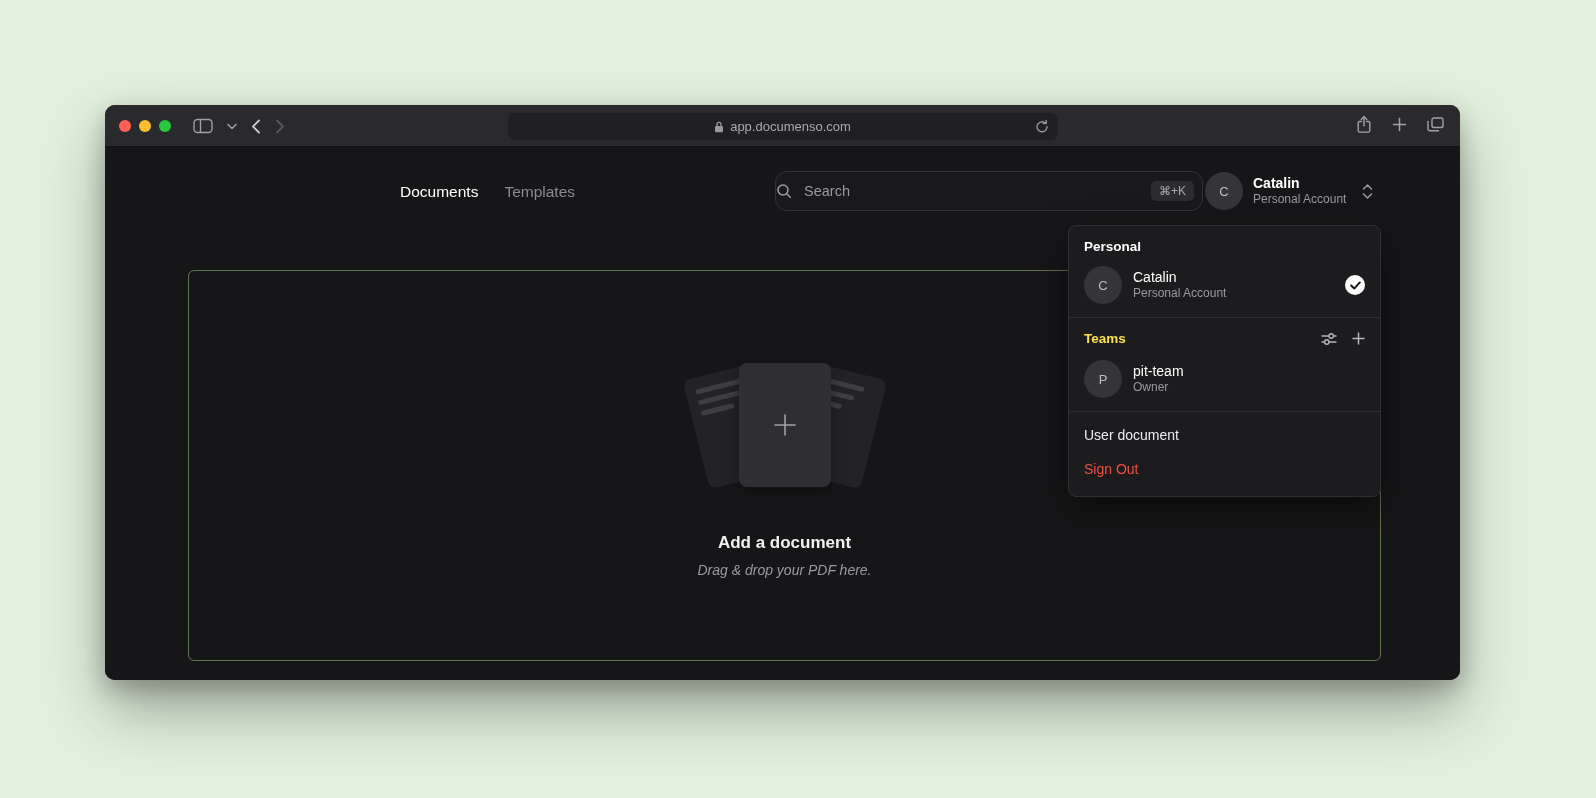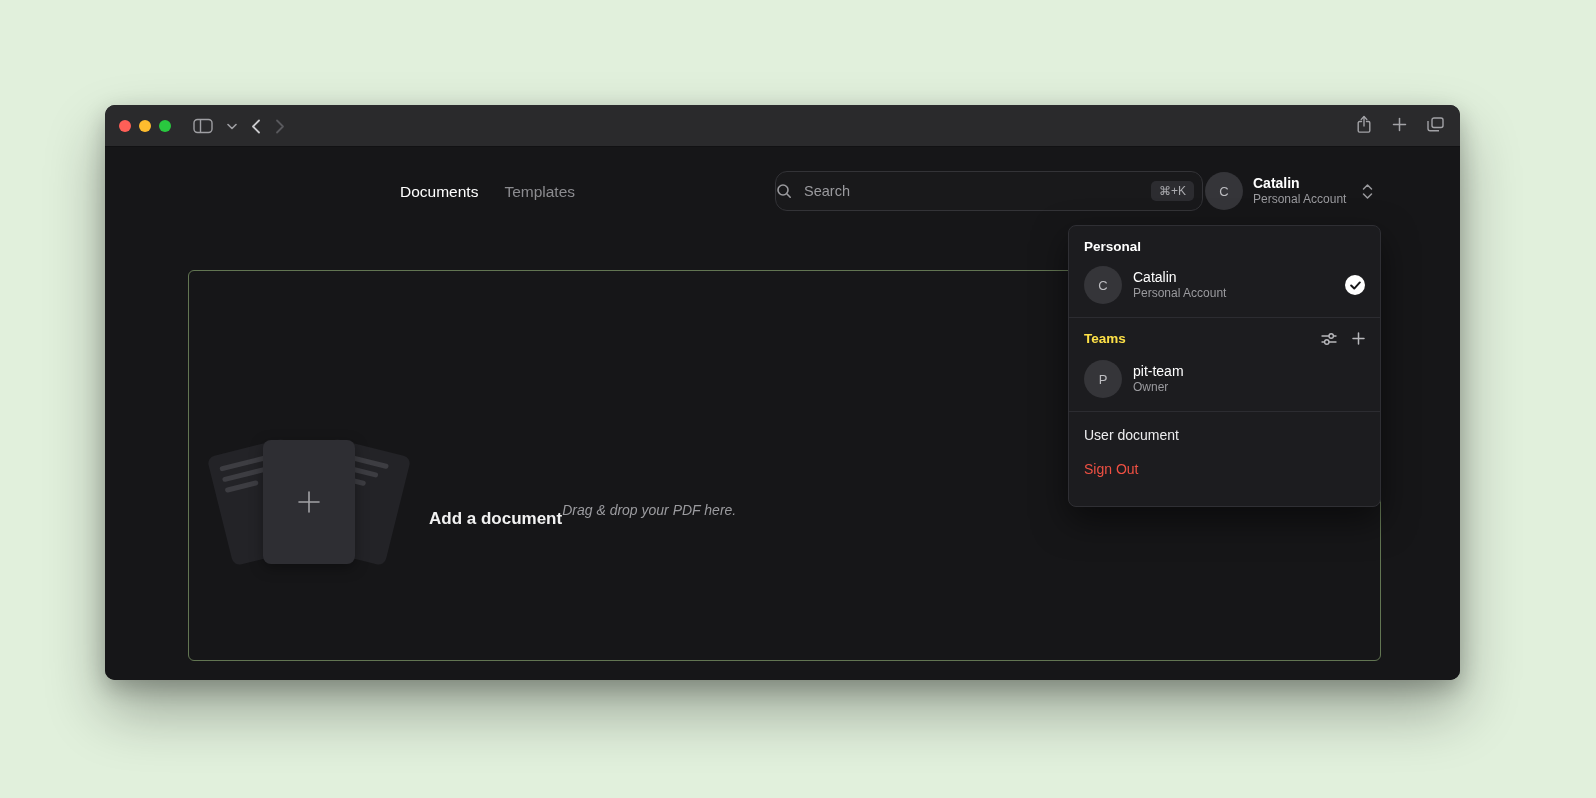--- a/index.html
+++ b/index.html
@@ -92,21 +92,21 @@
   .acct-name { color: #fff; font-size: 14px; font-weight: 600; }
   .acct-sub  { color: #9a9a9e; font-size: 12px; }
   .selector  { color: #9a9a9e; margin-left: 6px; display: flex; }
 
   
   .dropzone {
     position: absolute; left: 83px; top: 123px;
     width: 1193px; height: 391px;
     border: 1px solid var(--accent-green-border, rgba(163,196,132,.55));
     border-radius: 6px;
-    display: flex; flex-direction: row; align-items: center;
+    display: flex; flex-direction: column; align-items: center;
     padding-top: 80px;
     cursor: pointer;
   }
   .cards { position: relative; width: 240px; height: 156px; }
   .card {
     position: absolute; border-radius: 8px; padding: 12px 10px;
   }
   .card .stripe { display: block; height: 5px; border-radius: 3px; background: #3d3d42; margin-bottom: 6px; }
   .card-side { width: 82px; height: 112px; background: #232327; top: 18px; }
   .card-left  { left: 30px;  transform: rotate(-14deg); }
@@ -122,21 +122,21 @@
   .dz-sub   { margin-top: 9px; color: #9b9b9f; font-size: 14px; font-style: italic; }
 
   
   .menu {
     position: absolute; left: 963px; top: 78px;
     width: 313px; z-index: 10;
     background: #1c1c1f;
     border: 1px solid #2f2f34;
     border-radius: 8px;
     box-shadow: 0 14px 34px rgba(0,0,0,.5);
-    padding-bottom: 20px;
+    padding-bottom: 10px;
   }
   .menu-label { padding: 13px 15px 7px; color: #fff; font-size: 13.5px; font-weight: 700; }
   .menu-row {
     display: flex; align-items: center; gap: 11px;
     padding: 5px 15px 13px; cursor: pointer;
   }
   .menu-row .acct-name { font-weight: 500; }
   .check-badge {
     margin-left: auto; width: 20px; height: 20px; border-radius: 50%;
     background: #fff; display: flex; align-items: center; justify-content: center;
@@ -182,20 +182,35 @@
             <polyline points="8,1.5 2,7.5 8,13.5"></polyline>
           </svg>
       </span>
       <span class="ico ico-fwd">
         <svg width="10" height="15" viewBox="0 0 10 15" fill="none" stroke="currentColor" stroke-width="1.8" stroke-linecap="round" stroke-linejoin="round">
             <polyline points="2,1.5 8,7.5 2,13.5"></polyline>
           </svg>
       </span>
     </div>
 
+    <div class="url-bar">
+      <span class="lock">
+        <svg width="10" height="12" viewBox="0 0 10 12">
+            <rect x="1" y="5" width="8" height="6.3" rx="1.4" fill="currentColor"></rect>
+            <path d="M3 5V3.4a2 2 0 0 1 4 0V5" fill="none" stroke="currentColor" stroke-width="1.3"></path>
+          </svg>
+      </span>
+      <span class="url-text">app.documenso.com</span>
+      <span class="reload">
+        <svg width="14" height="15" viewBox="0 0 14 15" fill="none" stroke="currentColor" stroke-width="1.4" stroke-linecap="round" stroke-linejoin="round">
+            <path d="M12 7.8a5 5 0 1 1-1.5-3.6"></path>
+            <polyline points="11.2,1.4 11.3,4.4 8.3,4.5"></polyline>
+          </svg>
+      </span>
+    </div>
 
     <div class="tb-right">
       <span class="ico">
         <svg width="16" height="19" viewBox="0 0 16 19" fill="none" stroke="currentColor" stroke-width="1.4" stroke-linecap="round" stroke-linejoin="round">
             <path d="M5.5 6.5H3.5a1.3 1.3 0 0 0-1.3 1.3v8a1.3 1.3 0 0 0 1.3 1.3h9a1.3 1.3 0 0 0 1.3-1.3v-8a1.3 1.3 0 0 0-1.3-1.3h-2"></path>
             <line x1="8" y1="11" x2="8" y2="1.8"></line>
             <polyline points="5.2,4.4 8,1.6 10.8,4.4"></polyline>
           </svg>
       </span>
       <span class="ico">

